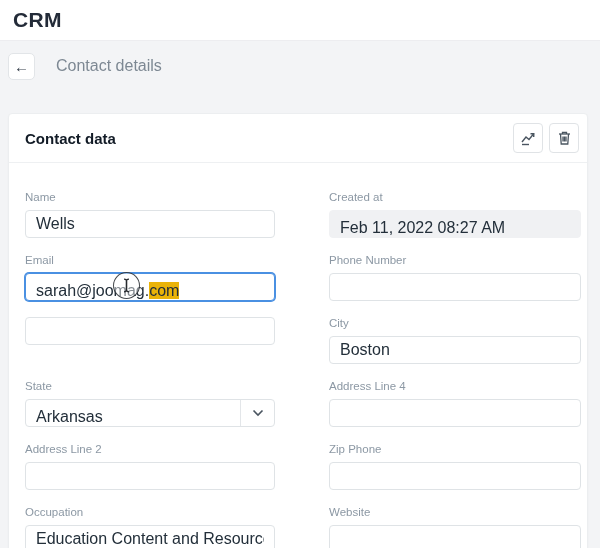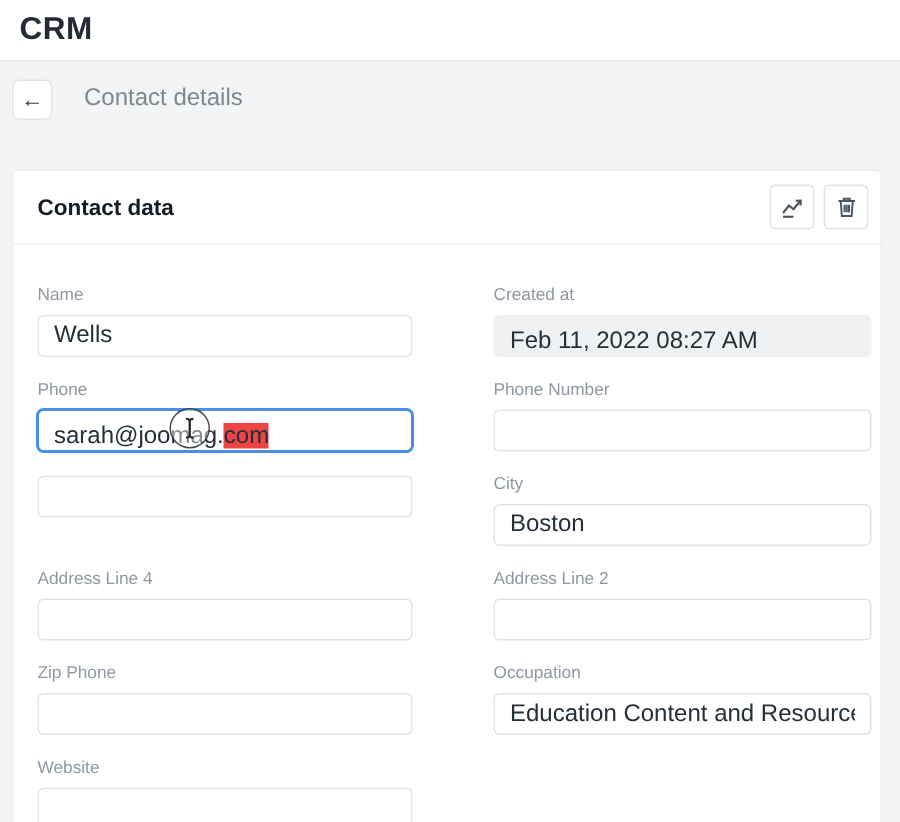--- a/index.html
+++ b/index.html
@@ -55,21 +55,21 @@
     display:block; font-size:11.5px; color:#8c98a4; margin-bottom:7px;
   }
   .field input, .box {
     width:100%; height:28px; border:1px solid #dfe3e6; border-radius:4px;
     background:#fff; font-family:"Liberation Sans",sans-serif;
     font-size:16px; color:#232f3a; padding:0 10px; outline:none;
   }
   .box { display:flex; align-items:flex-end; }
   .box.disabled { background:#f0f1f3; border-color:#f0f1f3; }
   .box.focused  { border-color:#4a90e2; box-shadow:0 0 0 1px #4a90e2; }
-  .sel-highlight { background:#ef4444; }
+  .sel-highlight { background:#eab308; }
   
   .select-box { padding:0; justify-content:space-between; cursor:pointer; }
   .select-value { padding-left:10px; }
   .select-arrow {
     width:34px; height:100%; border-left:1px solid #e3e6e9;
     display:flex; align-items:center; justify-content:center; color:#4a5560;
   }
   
   .cursor-ring {
     position:absolute; left:113px; top:272px; width:27px; height:27px;
@@ -121,40 +121,51 @@
     </div>
 
     <div class="field">
       <label>Created at</label>
       <div class="box disabled">
         <span>Feb 11, 2022 08:27 AM</span>
       </div>
     </div>
 
     <div class="field">
-      <label>Phone</label>
+      <label>Email</label>
       <div class="box focused">
         <span><span>sarah@joomag.</span><span class="sel-highlight">com</span></span>
       </div>
     </div>
 
     <div class="field">
       <label>Phone Number</label>
       <input value="" style="">
     </div>
 
     <div class="field">
       <input value="" style="">
     </div>
 
     <div class="field">
       <label>City</label>
       <input value="Boston" style="">
     </div>
 
+    <div class="field">
+      <label>State</label>
+      <div class="box select-box">
+        <span class="select-value">Arkansas</span>
+        <span class="select-arrow">
+          <svg width="12" height="8" viewBox="0 0 12 8" fill="none" stroke="#4a5560" stroke-width="1.6">
+            <path d="M1.5 1.5 L6 6 L10.5 1.5"></path>
+          </svg>
+        </span>
+      </div>
+    </div>
 
     <div class="field">
       <label>Address Line 4</label>
       <input value="" style="">
     </div>
 
     <div class="field">
       <label>Address Line 2</label>
       <input value="" style="">
     </div>

